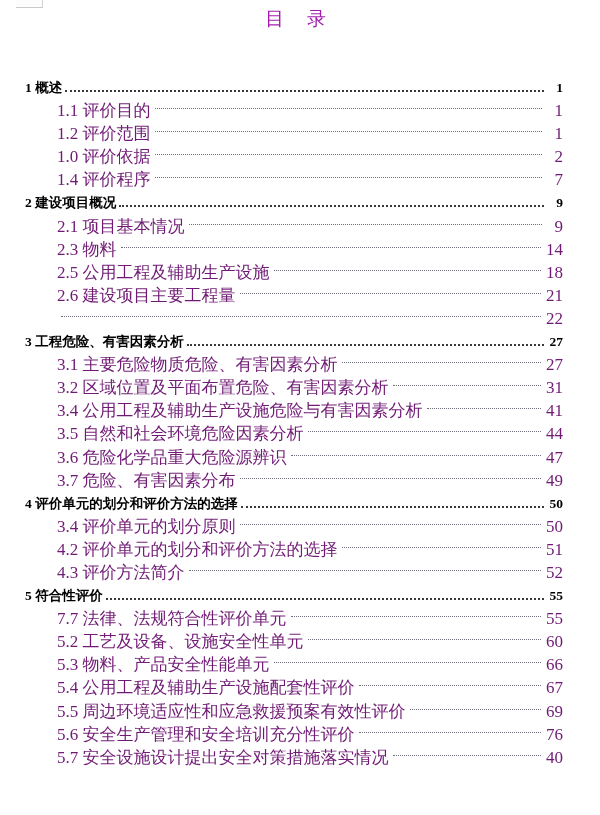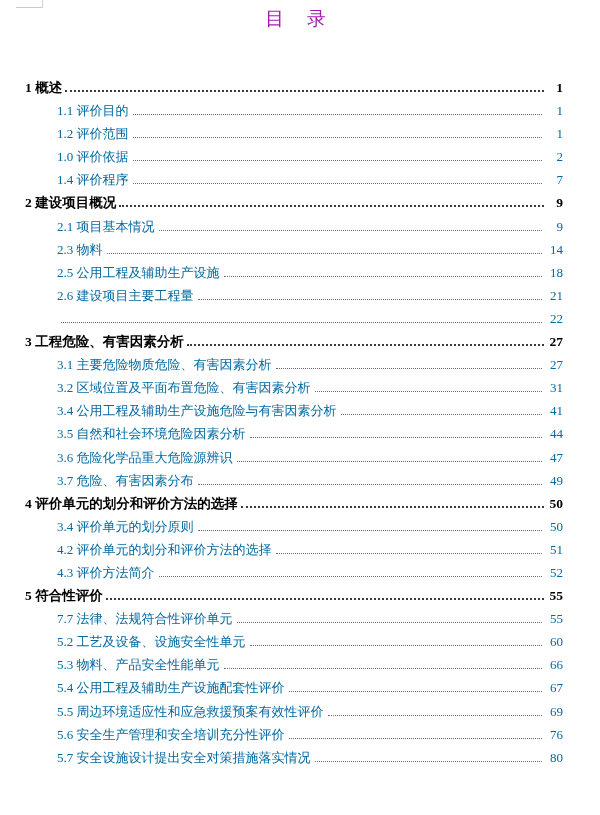--- a/index.html
+++ b/index.html
@@ -48,23 +48,24 @@
     flex:0 0 auto;
     min-width:16px;
     text-align:right;
   }
   .row.l1{
     font-weight:bold;
     font-size:13.5px;
     color:#000;
   }
   .row.l2{
-    font-size:13px;
+    font-size:17px;
     padding-left:32px;
-    color:#0369a1;
+    color:#701a75;
+    align-items:center;
   }
   .row.l2 .leader{
     border-bottom:1.4px dotted #6e6e7a;
     margin:0 5px 4px 4px;
   }
 </style>
 </head>
 <body>
 
 <div class="corner-artifact"></div>
@@ -212,15 +213,15 @@
       <span class="pagenum">69</span>
     </div>
     <div class="row l2">
       <span class="label">5.6 安全生产管理和安全培训充分性评价</span>
       <span class="leader"></span>
       <span class="pagenum">76</span>
     </div>
     <div class="row l2">
       <span class="label">5.7 安全设施设计提出安全对策措施落实情况</span>
       <span class="leader"></span>
-      <span class="pagenum">80</span>
+      <span class="pagenum">40</span>
     </div>
   </div>
 
 </body></html>

